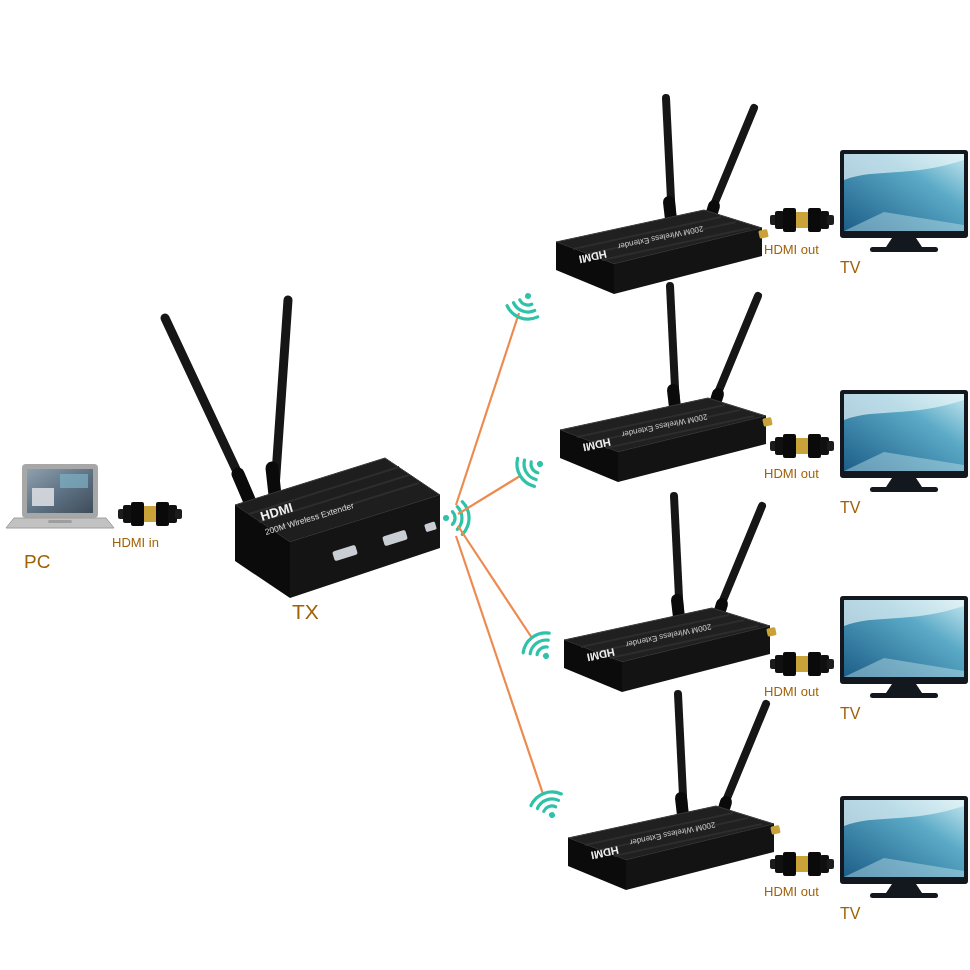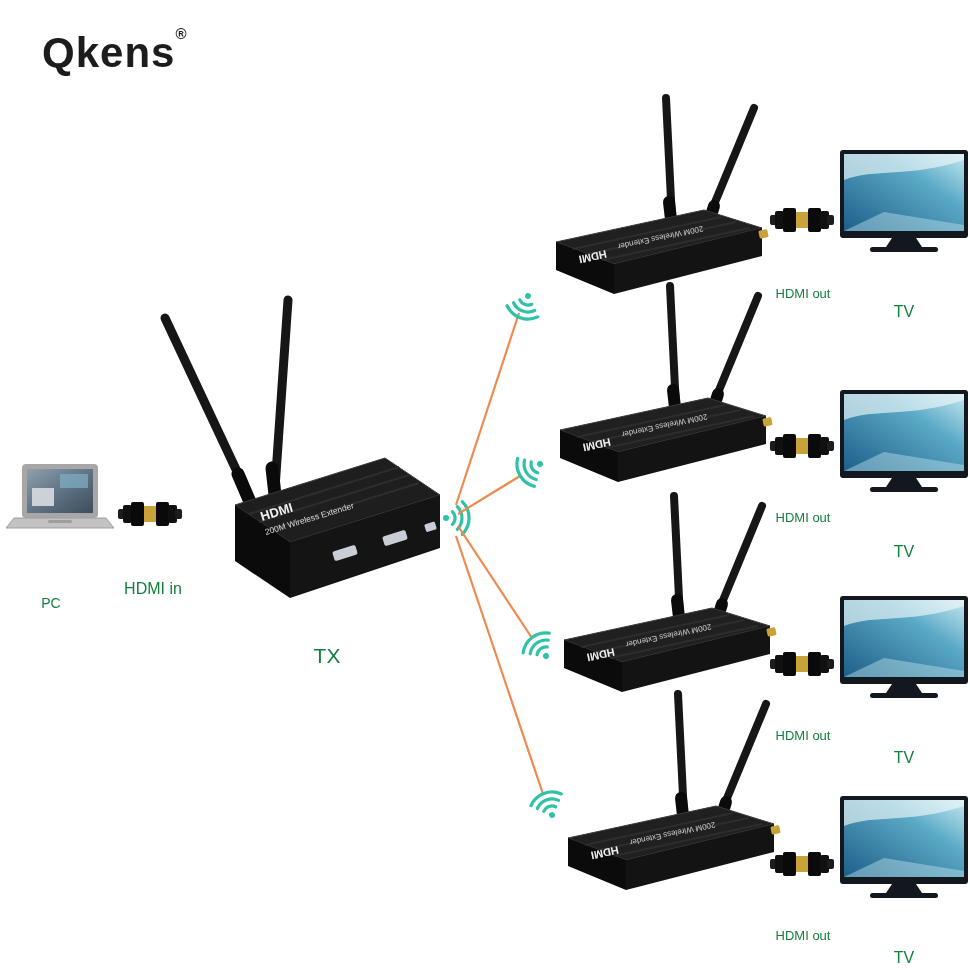--- a/index.html
+++ b/index.html
@@ -1,36 +1,33 @@
 <!DOCTYPE html>
 <html><head>
 <meta charset="utf-8">
 <style>
   html,body{margin:0;padding:0;background:#fff;}
   .stage{position:relative;width:970px;height:970px;background:#ffffff;overflow:hidden;
          font-family:"Liberation Sans",sans-serif;}
   .logo{position:absolute;left:42px;top:26px;font-size:42px;font-weight:800;color:#1c1c1c;
         letter-spacing:1px;line-height:1;}
   .logo sup{font-size:15px;font-weight:700;vertical-align:28px;}
-  .lbl{position:absolute;color:#15803d;text-align:center;line-height:1.2;margin-top:44px;}
+  .lbl{position:absolute;color:#a16207;text-align:left;line-height:1.2;}
   svg.scene{position:absolute;left:0;top:0;}
   svg text{font-family:"Liberation Sans",sans-serif;}
   .tx-brand{font-size:13px;font-weight:bold;fill:#f0f0f0;}
   .tx-model{font-size:8.5px;fill:#d9d9d9;}
   .rx-model{font-size:8px;fill:#c9c9c9;text-anchor:middle;}
   .rx-brand{font-size:11px;font-weight:bold;fill:#ededed;text-anchor:middle;}
 </style>
 </head>
 <body>
 
 <div class="stage">
 
-  <div class="logo">
-    <span>Qkens</span><sup>®</sup>
-  </div>
 
   <svg class="scene" width="970" height="970" viewBox="0 0 970 970">
     <defs>
       <linearGradient id="tvGrad" x1="1" y1="0" x2="0" y2="1">
         <stop offset="0" stop-color="#c3e7ef"></stop>
         <stop offset="0.35" stop-color="#5aa9c6"></stop>
         <stop offset="1" stop-color="#1d5e88"></stop>
       </linearGradient>
       <linearGradient id="pcGrad" x1="0" y1="0" x2="1" y2="1">
         <stop offset="0" stop-color="#8fa0ad"></stop>
@@ -160,22 +157,22 @@
         <use href="#tv-shape"></use>
       </g>
     <g transform="translate(840,596)">
         <use href="#tv-shape"></use>
       </g>
     <g transform="translate(840,796)">
         <use href="#tv-shape"></use>
       </g>
   </svg>
 
-  <div class="lbl" style="left:14px;top:551px;width:74px;font-size:14px;">PC</div>
-  <div class="lbl" style="left:112px;top:535px;width:82px;font-size:16px;">HDMI in</div>
+  <div class="lbl" style="left:24px;top:551px;width:74px;font-size:19px;">PC</div>
+  <div class="lbl" style="left:112px;top:535px;width:82px;font-size:13px;">HDMI in</div>
   <div class="lbl" style="left:292px;top:599px;width:70px;font-size:21px;">TX</div>
 
   <div class="lbl" style="left:764px;top:242px;width:78px;font-size:13px;">HDMI out</div>
   <div class="lbl" style="left:764px;top:466px;width:78px;font-size:13px;">HDMI out</div>
   <div class="lbl" style="left:764px;top:684px;width:78px;font-size:13px;">HDMI out</div>
   <div class="lbl" style="left:764px;top:884px;width:78px;font-size:13px;">HDMI out</div>
 
   <div class="lbl" style="left:840px;top:258px;width:128px;font-size:16px;">TV</div>
   <div class="lbl" style="left:840px;top:498px;width:128px;font-size:16px;">TV</div>
   <div class="lbl" style="left:840px;top:704px;width:128px;font-size:16px;">TV</div>

